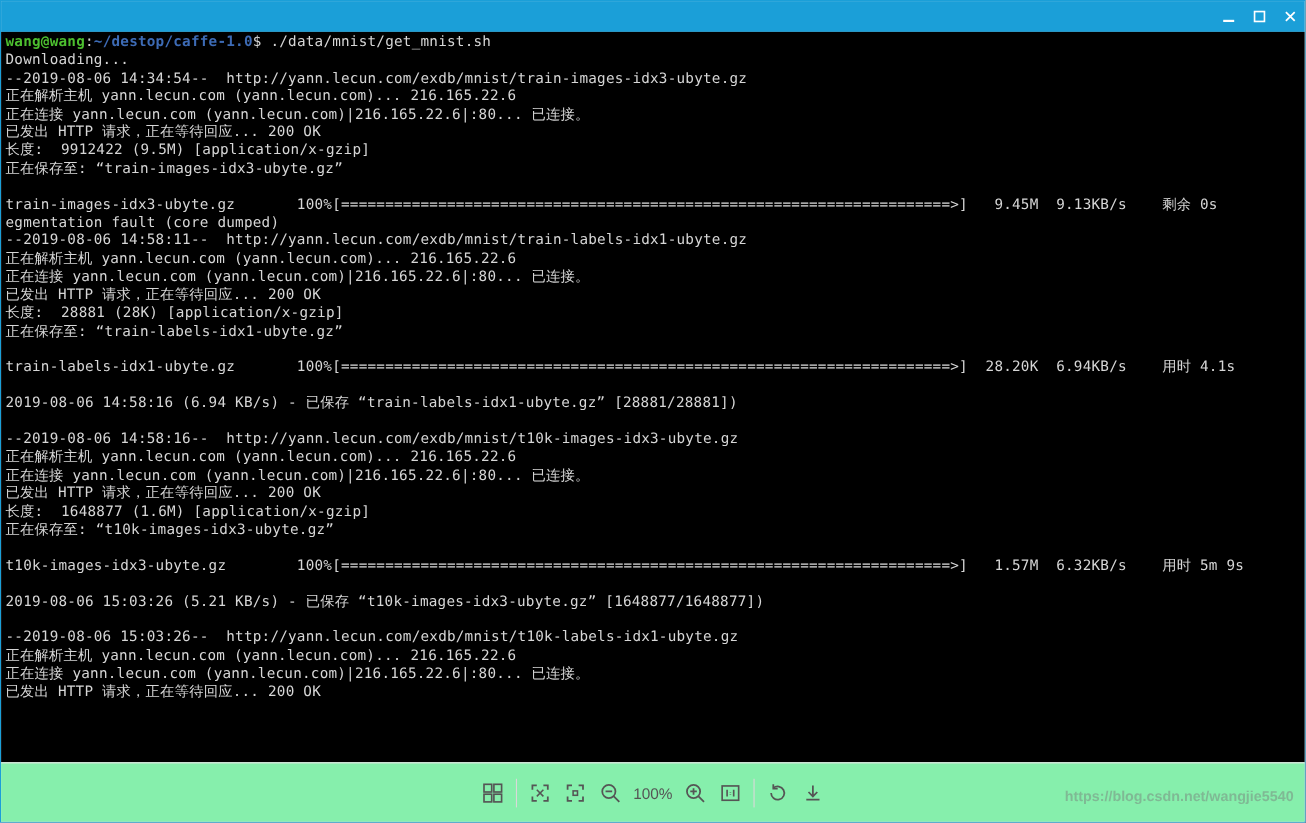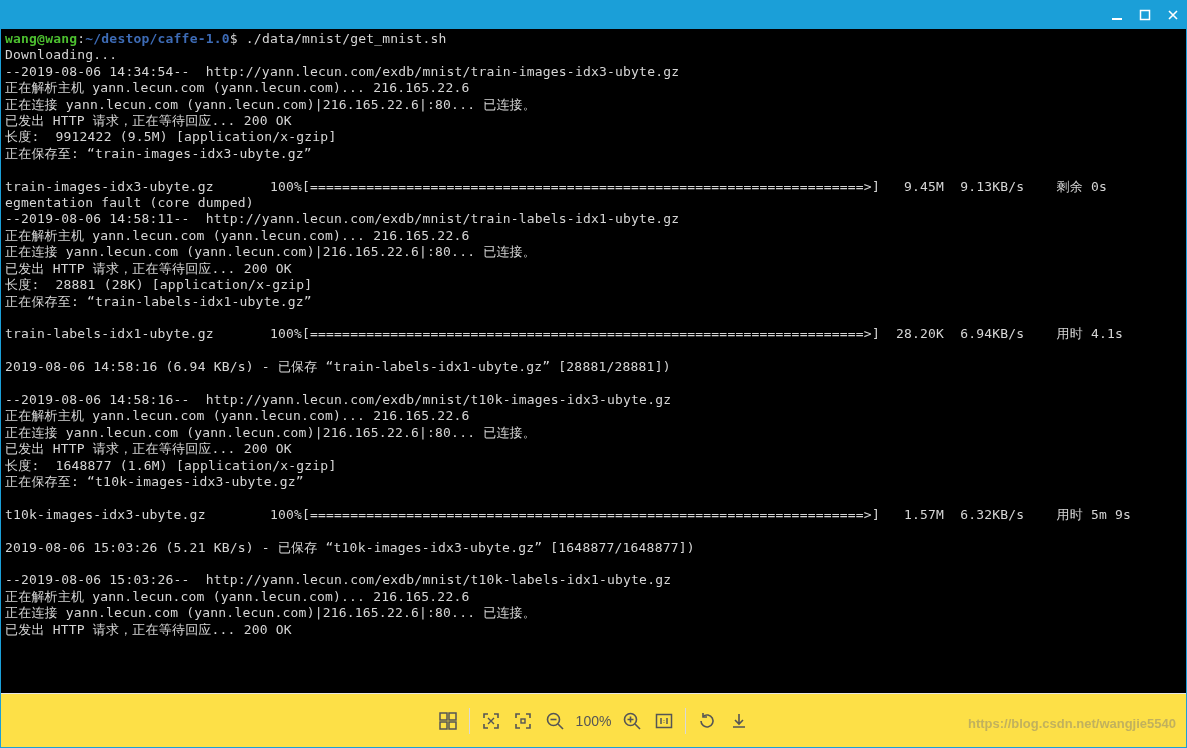--- a/index.html
+++ b/index.html
@@ -45,21 +45,21 @@
   padding: 2px 4px;
   overflow: hidden;
   white-space: pre;
   letter-spacing: 0.2px;
 }
 .prompt-user { color: #4cbf2f; font-weight: bold; }
 .prompt-path { color: #3d6bb5; font-weight: bold; }
 .prompt-sym  { color: #d6d6d6; }
 .bottom-toolbar {
   height: 54px;
-  background: #fde047;
+  background: #86efac;
   border-top: 1px solid #e6e6e6;
   display: flex;
   align-items: center;
   justify-content: center;
   gap: 10px;
   position: relative;
 }
 .bottom-toolbar .sep {
   width: 1px;
   height: 26px;

